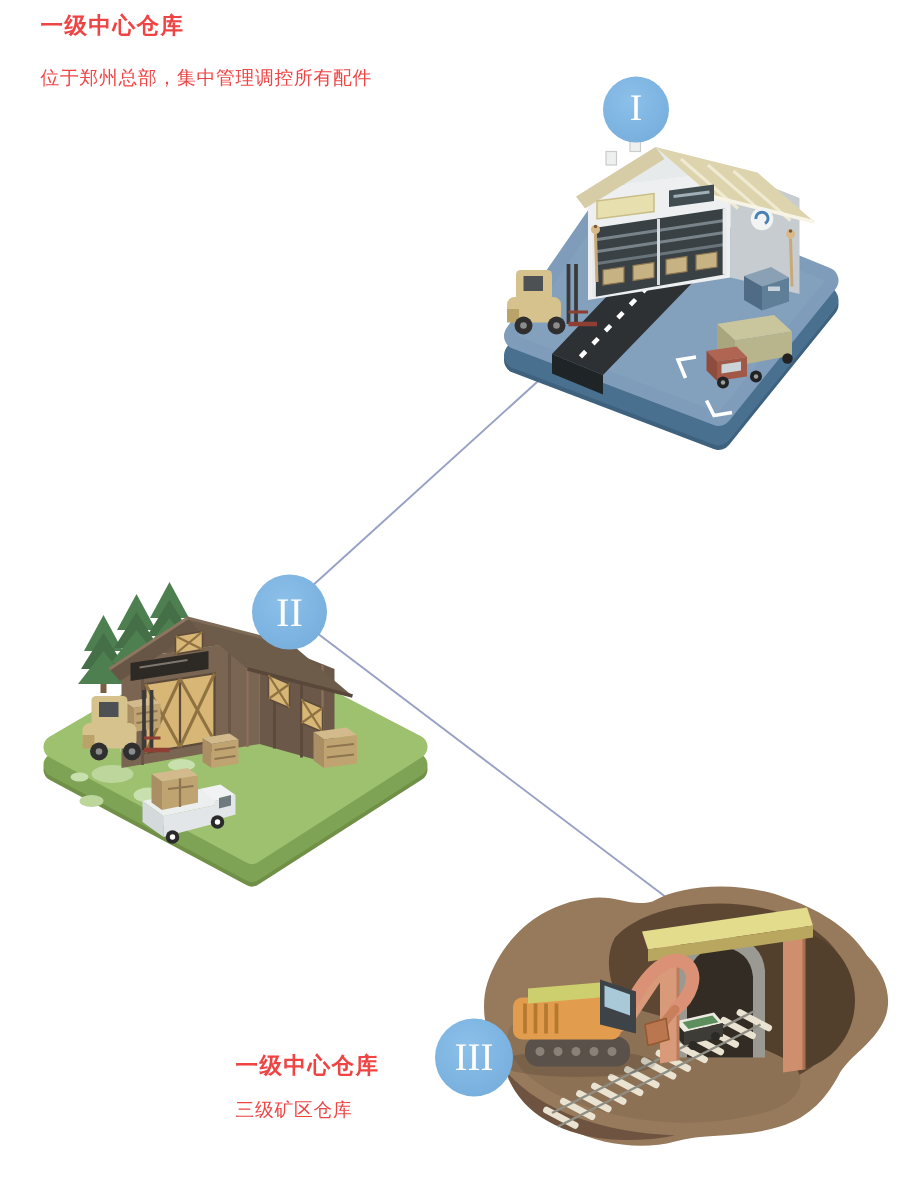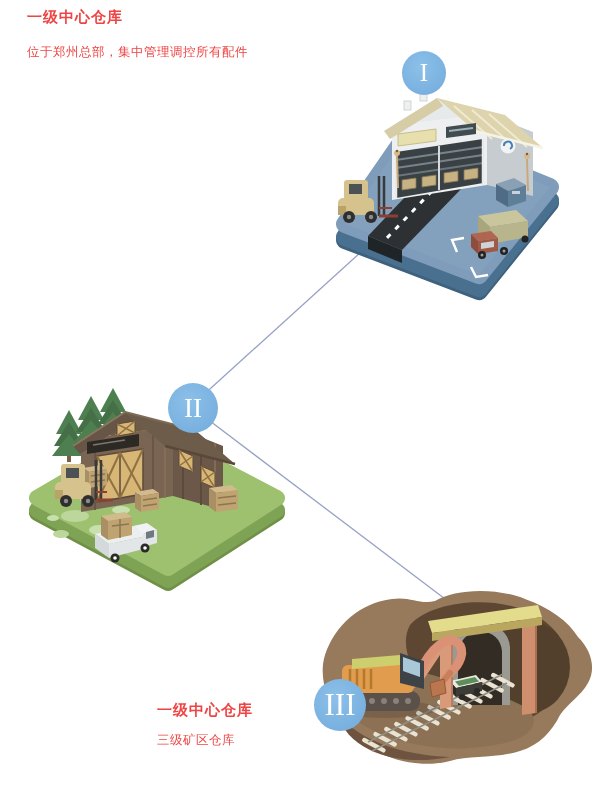--- a/index.html
+++ b/index.html
@@ -13,21 +13,21 @@
   .label .title{font-size:15px;font-weight:bold;letter-spacing:1px;}
   .label .sub{font-size:12.5px;letter-spacing:0.5px;}
   .node-circle{
     position:absolute;z-index:4;border-radius:50%;
     background:radial-gradient(circle at 42% 36%, #8cc0e9 0%, #7db4e1 55%, #74a9d9 100%);
     display:flex;align-items:center;justify-content:center;
     color:#ffffff;font-family:"Liberation Serif",serif;
   }
   .node-circle.c1{left:402px;top:51px;width:44px;height:44px;font-size:25px;}
   .node-circle.c2{left:168px;top:383px;width:50px;height:50px;font-size:27px;}
-  .node-circle.c3{left:314px;top:679px;width:52px;height:52px;font-size:31px;}
+  .node-circle.c3{left:290px;top:679px;width:52px;height:52px;font-size:26px;}
 </style>
 </head>
 <body>
 
 <div class="canvas">
 
   <svg class="connectors" width="600" height="786">
     <line x1="372" y1="242" x2="200" y2="398" stroke="#97a1c5" stroke-width="1.3"></line>
     <line x1="206" y1="418" x2="461" y2="611" stroke="#97a1c5" stroke-width="1.3"></line>
   </svg>

